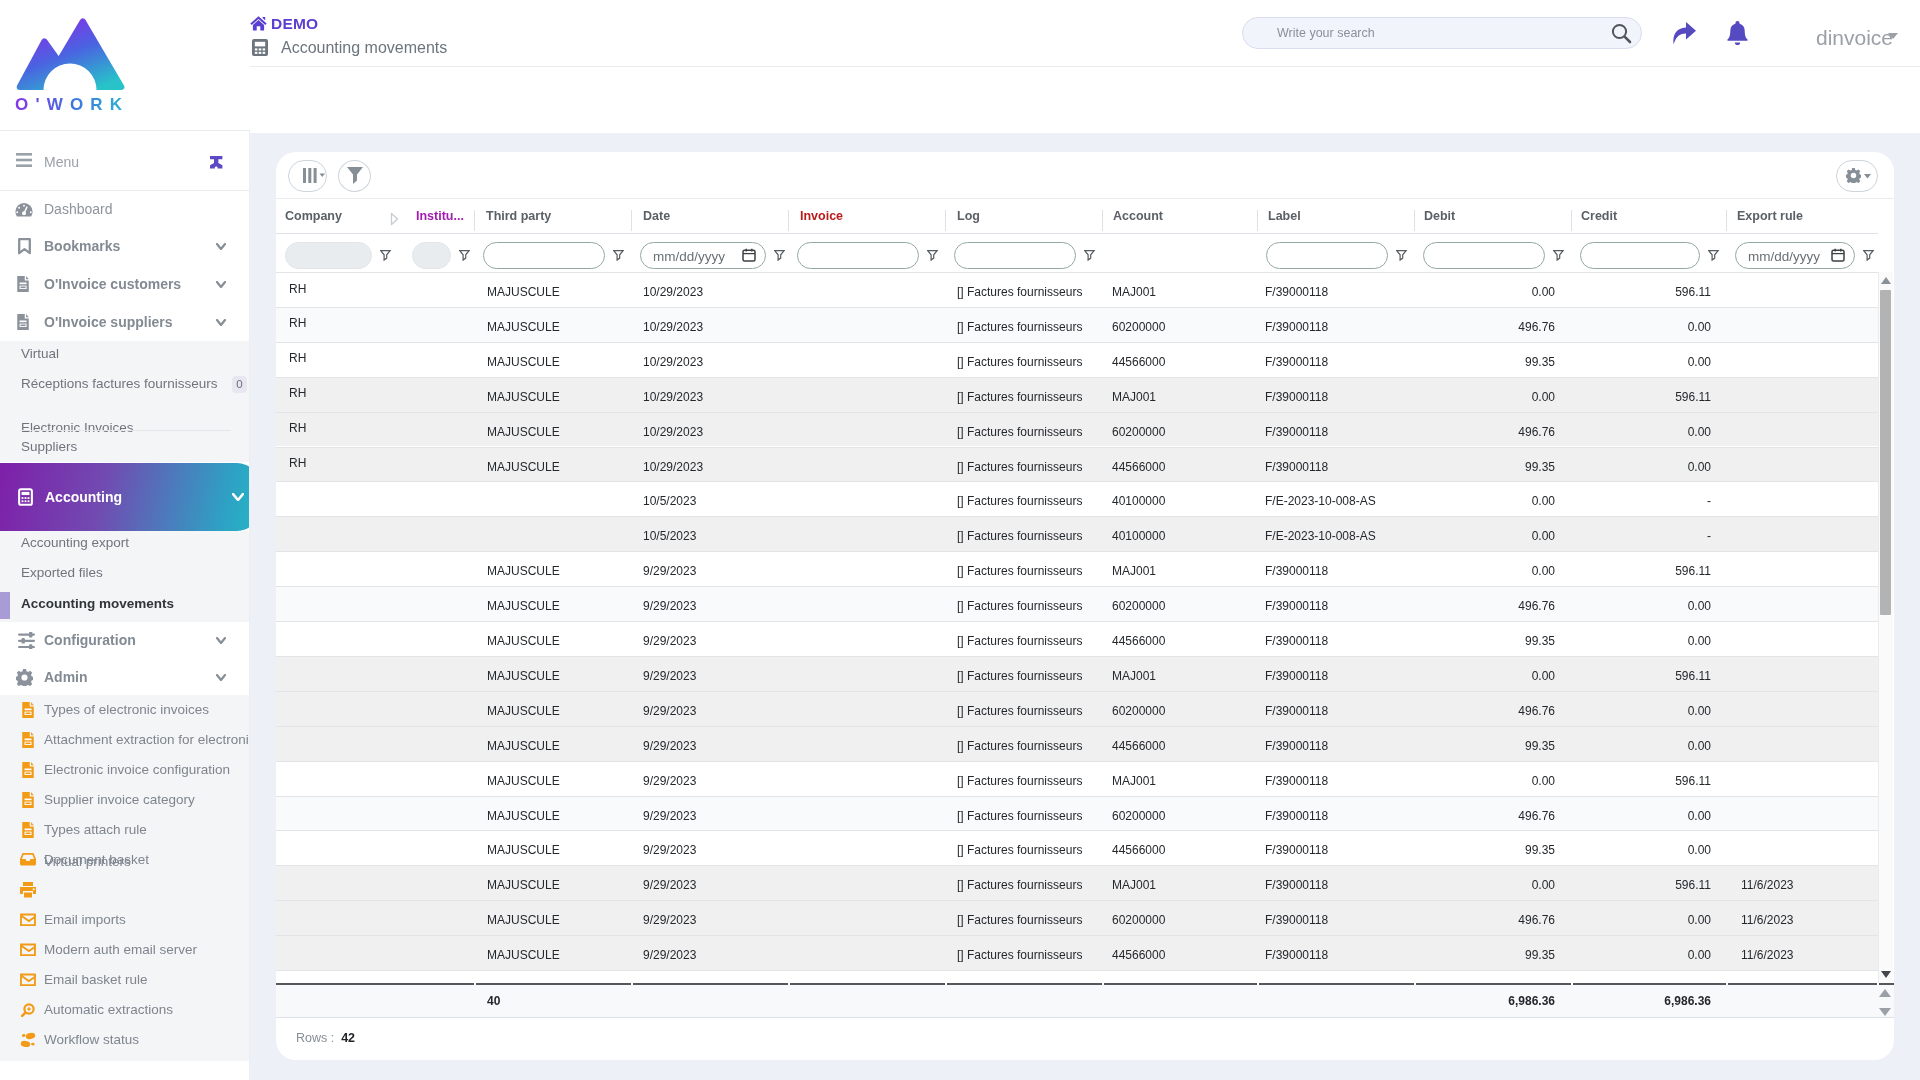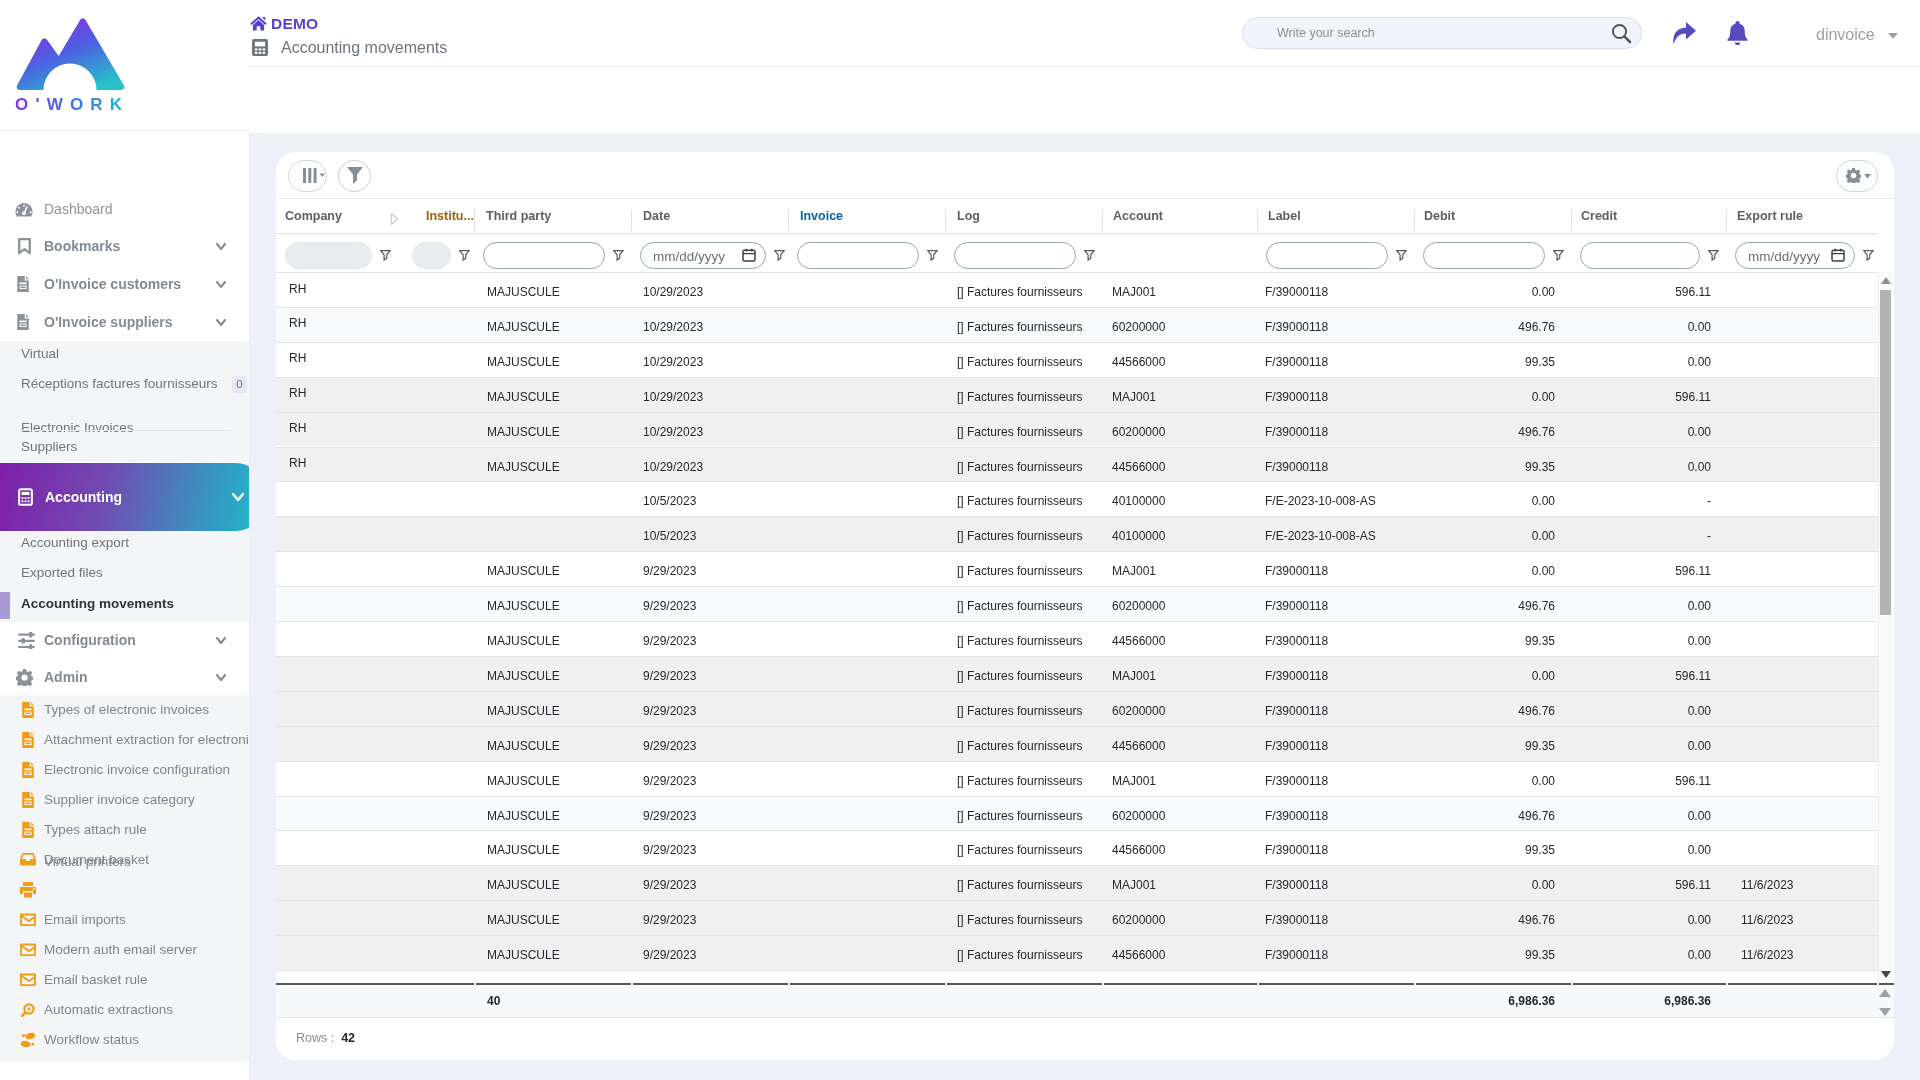--- a/index.html
+++ b/index.html
@@ -73,28 +73,39 @@
     <circle cx="8.5" cy="8.5" r="6.6" fill="none" stroke="#50565c" stroke-width="2"></circle>
     <line x1="13.6" y1="13.6" x2="19" y2="19" stroke="#50565c" stroke-width="2.6" stroke-linecap="round"></line>
   </svg>
 <svg class="abs" style="left:1672px;top:22px" width="24" height="23" viewBox="0 0 24 23">
     <path fill="#564ac0" d="M14 0 L24 8.7 L14 17.4 L14 11.6 C 8 11.6 4.5 14.2 1.6 22.3 C 0.3 13.2 4.2 5.9 14 5.6 Z"></path>
   </svg>
 <svg class="abs" style="left:1727px;top:21px" width="21" height="26" viewBox="0 0 21 26">
     <path fill="#564ac0" d="M10.5 0 a2.1 2.1 0 0 1 2.1 2.1 l0 .6 a7.4 7.4 0 0 1 5.1 7 c0 5.2 1.3 7.3 2.6 8.6 a.8.8 0 0 1 -.55 1.45 l-18.5 0 a.8.8 0 0 1 -.55 -1.45 c1.3 -1.3 2.6 -3.4 2.6 -8.6 a7.4 7.4 0 0 1 5.1 -7 l0 -.6 A2.1 2.1 0 0 1 10.5 0 Z"></path>
     <path fill="#564ac0" d="M7.9 21.5 a2.6 2.6 0 0 0 5.2 0 Z"></path>
   </svg>
-<div class="abs" style="left:1816px;top:26px;font-size:16px;color:#9aa0a6">dinvoice</div>
+<div class="abs" style="left:1816px;top:26px;font-size:21px;color:#9aa0a6">dinvoice</div>
 <svg class="abs" style="left:1888px;top:33px" width="10" height="6" viewBox="0 0 10 6">
     <path fill="#9aa0a6" d="M0 0 L10 0 L5 6 Z"></path>
   </svg>
 <div id="sidebar">
 <div class="sblock" style="top:210px;height:121px"></div>
 <div class="sblock" style="top:400px;height:91px"></div>
 <div class="sblock" style="top:564px;height:366px"></div>
+<div id="menurow">
+<svg class="abs" style="left:16px;top:22px" width="16" height="14" viewBox="0 0 16 14">
+        <rect width="16" height="2.6" fill="#99a1a9"></rect>
+        <rect y="5.7" width="16" height="2.6" fill="#99a1a9"></rect>
+        <rect y="11.4" width="16" height="2.6" fill="#99a1a9"></rect>
+      </svg>
+<div class="abs" style="left:44px;top:23px;font-size:14px;color:#9aa1a8">Menu</div>
+<svg class="abs" style="left:210px;top:25px" width="13" height="13" viewBox="0 0 13 13">
+        <polygon fill="#5e49c5" points="0,0 12.4,0 12.4,3.2 8.4,3.2 8.4,7 12.4,9.2 12.4,12.4 7.6,12.4 7.6,11.2 6.2,10.2 4.8,11.2 4.8,12.4 0,12.4 0,9.2 4,7 4,3.2 0,3.2"></polygon>
+      </svg>
+</div>
 <svg class="abs" style="left:14px;top:70px" width="20" height="16" viewBox="0 0 20 16">
       <g fill="#8b929b">
         <path d="M10 2 a8.6 8.6 0 0 1 8.6 8.6 c0 1.8 -0.55 3.5 -1.5 4.9 h-14.2 a8.85 8.85 0 0 1 -1.5 -4.9 A8.6 8.6 0 0 1 10 2 Z"></path>
       </g>
       <g fill="#fff">
         <circle cx="10" cy="12.2" r="2"></circle>
         <rect x="9.4" y="4.8" width="1.5" height="7" rx="0.7" transform="rotate(24 10 12.2)"></rect>
         <circle cx="10" cy="4.8" r="0.95"></circle>
         <circle cx="5.1" cy="6.7" r="0.95"></circle>
         <circle cx="3.2" cy="11.3" r="0.95"></circle>
@@ -287,24 +298,24 @@
       <path fill="#868e96" d="M0 0 L16 0 L10 7.5 L10 13.5 L6 17 L6 7.5 Z"></path>
     </svg>
 <div class="toolbtn" style="left:1560px;width:42px"></div>
 <svg class="abs" style="left:1570px;top:16px" width="15" height="15" viewBox="0 0 17 17">
       <path fill="#868e96" d="M7 0 h3 l.5 2.2 1.6.7 2-1.2 2.1 2.1 -1.2 2 .7 1.6 2.2.5 v3 l-2.2.5 -.7 1.6 1.2 2 -2.1 2.1 -2 -1.2 -1.6.7 -.5 2.2 h-3 l-.5 -2.2 -1.6 -.7 -2 1.2 -2.1 -2.1 1.2 -2 -.7 -1.6 -2.2 -.5 v-3 l2.2 -.5 .7 -1.6 -1.2 -2 2.1 -2.1 2 1.2 1.6 -.7 Z M8.5 5.4 a3.1 3.1 0 1 0 0 6.2 a3.1 3.1 0 0 0 0 -6.2 Z" fill-rule="evenodd"></path>
     </svg>
 <svg class="abs" style="left:1588px;top:22px" width="7" height="4.5" viewBox="0 0 7 4.5">
       <path fill="#868e96" d="M0 0 L7 0 L3.5 4.5 Z"></path>
     </svg>
 <div class="th" style="left:9px;color:#5b6067">Company</div>
-<div class="th" style="left:150px;color:#a16207">Institu...</div>
+<div class="th" style="left:140px;color:#a21caf">Institu...</div>
 <div class="th" style="left:210px;color:#5b6067">Third party</div>
 <div class="th" style="left:367px;color:#5b6067">Date</div>
-<div class="th" style="left:524px;color:#0369a1">Invoice</div>
+<div class="th" style="left:524px;color:#b91c1c">Invoice</div>
 <div class="th" style="left:681px;color:#5b6067">Log</div>
 <div class="th" style="left:837px;color:#5b6067">Account</div>
 <div class="th" style="left:992px;color:#5b6067">Label</div>
 <div class="th" style="left:1148px;color:#5b6067">Debit</div>
 <div class="th" style="left:1305px;color:#5b6067">Credit</div>
 <div class="th" style="left:1461px;color:#5b6067">Export rule</div>
 <svg class="abs" style="left:114px;top:60px" width="9" height="14" viewBox="0 0 9 14">
       <path d="M1.5 1.5 L7.5 7 L1.5 12.5 Z" fill="#fff" stroke="#c8cdd2" stroke-width="1.3" stroke-linejoin="round"></path>
     </svg>
 <div class="colsep" style="left:198px"></div>

